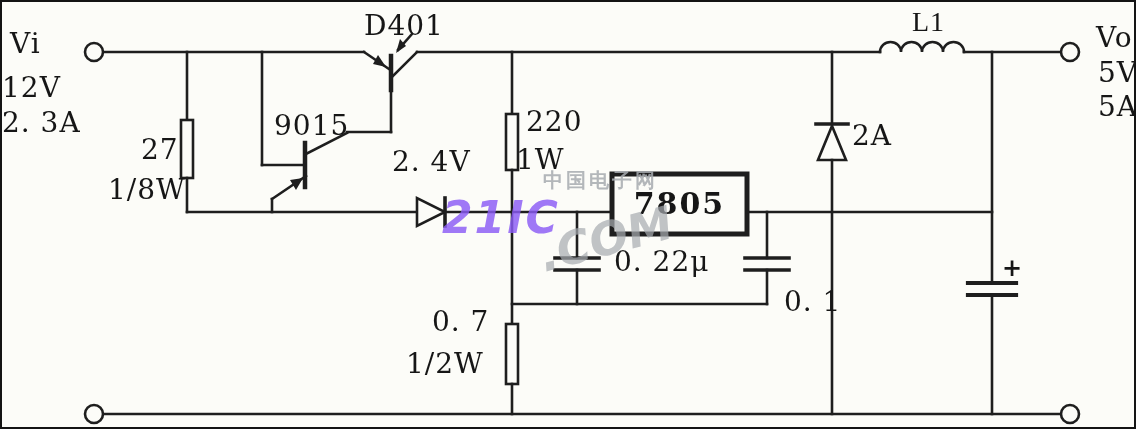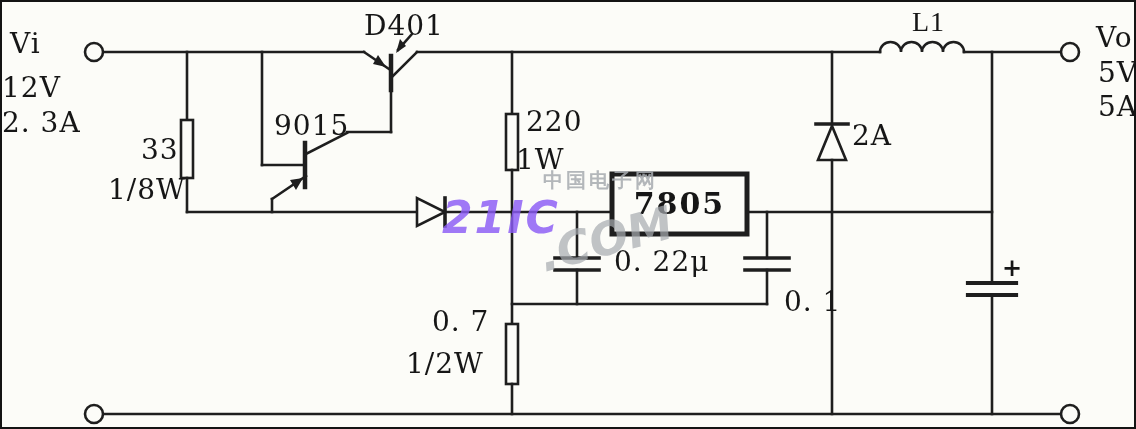--- a/index.html
+++ b/index.html
@@ -102,23 +102,24 @@
     <line x1="990" y1="293" x2="990" y2="412"></line>
   </svg>
 
   <div class="lbl" style="left:8px; top:28px;">Vi</div>
   <div class="lbl" style="left:0px; top:72px;">12V</div>
   <div class="lbl" style="left:0px; top:107px;">2. 3A</div>
 
   <div class="lbl" style="left:362px; top:10px;">D401</div>
   <div class="lbl" style="left:272px; top:110px;">9015</div>
 
-  <div class="lbl" style="left:139px; top:134px;">33</div>
+  <div class="lbl" style="left:139px; top:134px;">27</div>
   <div class="lbl" style="left:106px; top:174px;">1/8W</div>
 
+  <div class="lbl" style="left:390px; top:146px;">2. 4V</div>
 
   <div class="lbl" style="left:524px; top:106px;">220</div>
   <div class="lbl" style="left:514px; top:144px;">1W</div>
 
   <div class="lbl ic-lbl" style="left:610px; top:187px;">7805</div>
 
   <div class="lbl" style="left:612px; top:246px;">0. 22μ</div>
   <div class="lbl" style="left:782px; top:286px;">0. 1</div>
 
   <div class="lbl" style="left:430px; top:306px;">0. 7</div>

